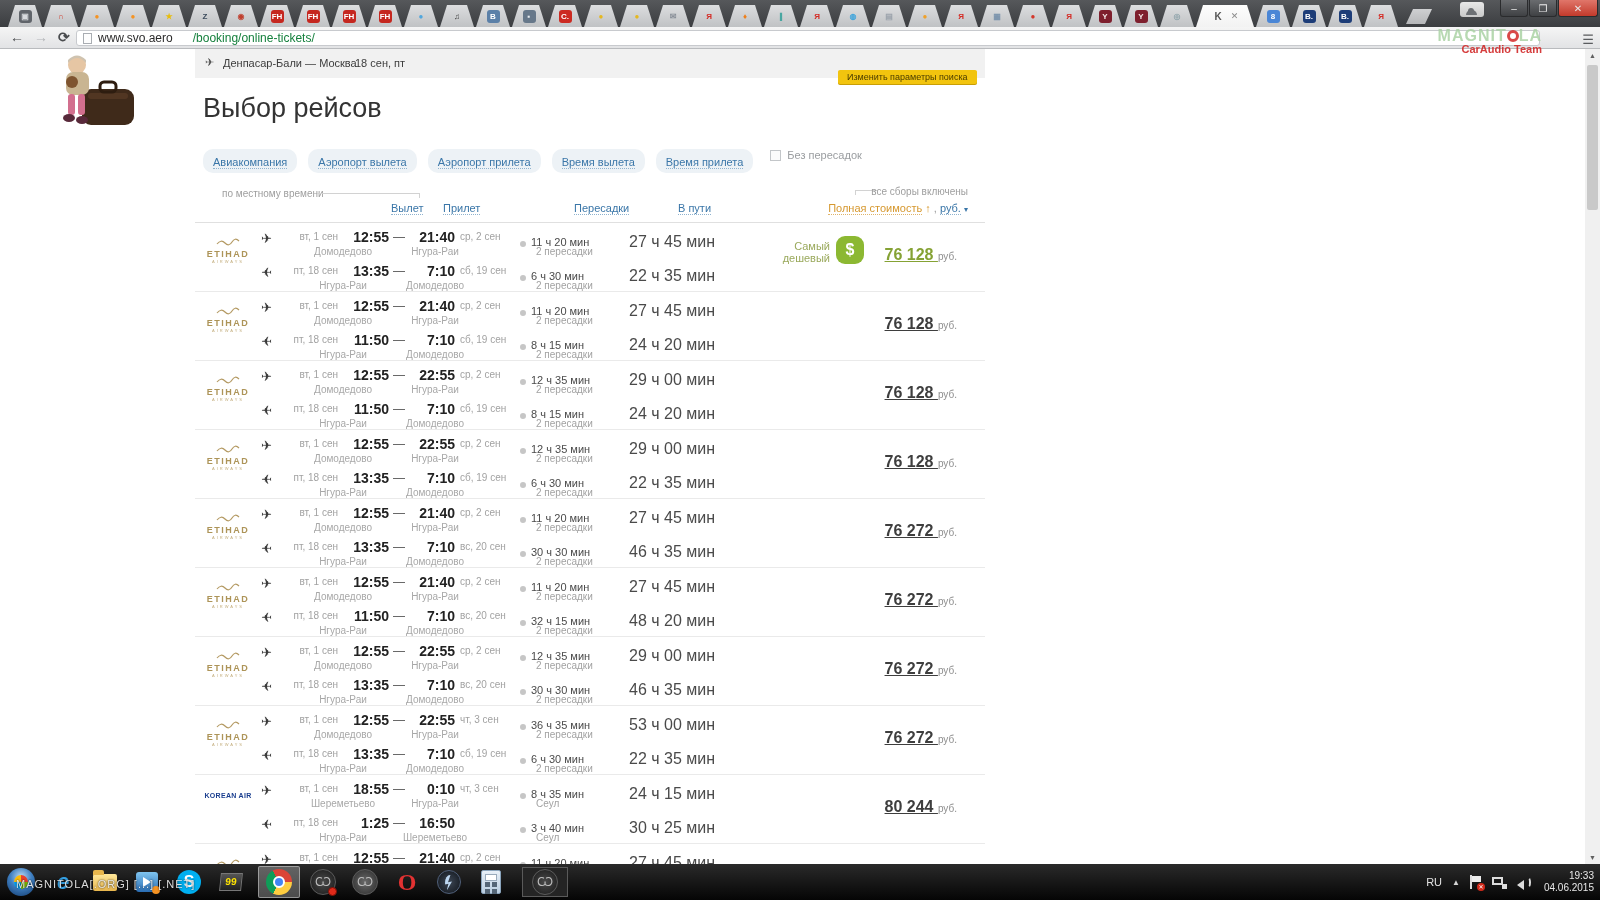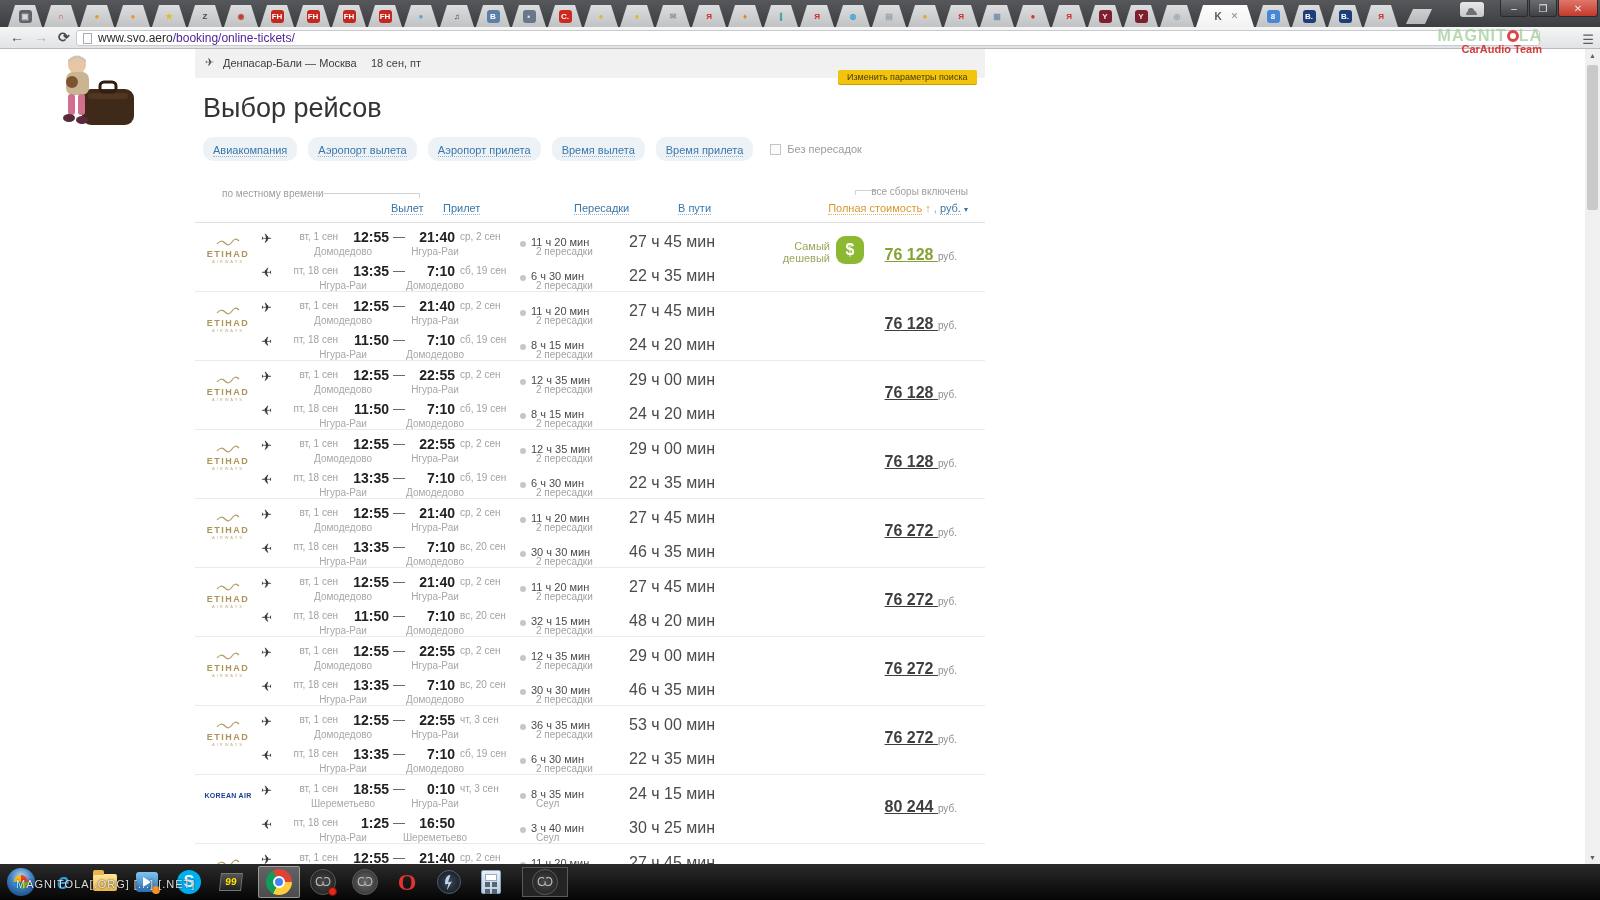--- a/index.html
+++ b/index.html
@@ -34,45 +34,45 @@
 
   
   .toolbar { position:absolute; left:0; top:27px; width:1600px; height:22px;
     background:linear-gradient(#f5f5f5,#e2e3e5); border-bottom:1px solid #b9bbbe; }
   .navbtn { position:absolute; top:2px; font-size:14px; color:#4a4c4f; font-weight:bold; }
   .navbtn.fwd { color:#b3b5b8; }
   .addrbar { position:absolute; left:76px; top:3px; width:1464px; height:16px; background:#fff;
     border:1px solid #c8cace; border-radius:3px; display:flex; align-items:center; padding-left:6px; }
   .docico { width:9px; height:11px; border:1px solid #a9adb2; background:#fdfdfd; margin-right:6px; }
   .url { font-size:12px; color:#2b2b2b; white-space:nowrap; }
-  .url .path { color:#4c1d95; }
+  .url .path { color:#15803d;padding-left:20px; }
   .menubtn { position:absolute; right:7px; top:5px; font-size:13px; color:#5a5c5f; letter-spacing:-1px; }
 
   
   .wm-top { position:absolute; right:58px; top:27px; z-index:60; text-align:right; pointer-events:none; }
   .wm-top .brand { font-size:16px; font-weight:bold; letter-spacing:1px; color:rgba(170,210,165,.85); }
   .wm-top .oring { display:inline-block; width:12px; height:12px; border:3px solid rgba(210,40,40,.85);
     border-radius:50%; vertical-align:-1px; }
   .wm-top .team { font-size:11px; color:rgba(210,40,40,.9); font-weight:bold; margin-top:-2px; }
 
   
   .content { position:absolute; left:0; top:49px; width:1600px; height:815px; background:#fff; }
   .editbtn { position:absolute; left:838px; top:21px; z-index:70; height:14px; line-height:14px;
     background:#f2c40e; color:#4a3c00; font-size:9px; padding:0 9px; border-radius:2px;
     box-shadow:0 1px 0 #c89e06; }
   .band { position:absolute; left:195px; top:0; width:790px; height:29px; background:#f1f1f1; }
   .band .plane { position:absolute; left:10px; top:7px; font-size:11px; color:#555; }
   .band .route { position:absolute; left:28px; top:8px; font-size:11px; color:#3c3c3c; }
-  .band .bdate { position:absolute; left:176px; top:8px; font-size:11px; color:#3c3c3c; }
+  .band .bdate { position:absolute; left:160px; top:8px; font-size:11px; color:#3c3c3c; }
 
   .kidimg { position:absolute; left:52px; top:4px; }
 
   .ptitle { position:absolute; left:203px; top:44px; font-size:27px; color:#333; }
 
-  .filters { position:absolute; left:203px; top:88px; display:flex; align-items:center; }
+  .filters { position:absolute; left:203px; top:100px; display:flex; align-items:flex-start; }
   .fpill { background:#edf2f6; border-radius:10px; padding:3px 10px; margin-right:11px; }
   .fpill span { font-size:11px; color:#3a76a8; border-bottom:1px dotted #8fb3cf; }
   .nostop { display:flex; align-items:center; margin-left:6px; }
   .nostop .cb { width:11px; height:11px; border:1px solid #c3c6c9; background:#fbfbfb; margin-right:6px; }
   .nostop .lbl { font-size:11px; color:#9a9da0; }
 
   .thead { position:absolute; left:195px; top:137px; width:790px; height:36px; }
   .localnote { position:absolute; left:27px; top:2px; font-size:10px; color:#9e9e9e; }
   .hline1 { position:absolute; left:122px; top:7px; width:103px; height:5px;
     border-top:1px solid #d2d2d2; border-right:1px solid #d2d2d2; }
@@ -763,15 +763,36 @@
           <div class="daemon"></div>
         </div>
       <div class="tbi">
           <div class="calc"></div>
         </div>
       <div class="wotbox">
           <div class="wot">Ѡ</div>
         </div>
     </div>
     <div class="tb-wm">MAGNITOLA[.ORG] [...] [.NET]</div>
+    <div class="tray">
+      <span class="lang">RU</span>
+      <span class="tup">▲</span>
+      <span class="flagico">
+          <span class="pole"></span>
+          <span class="cloth"></span>
+          <span class="x">✕</span>
+        </span>
+      <span class="netico">
+          <span class="mon"></span>
+          <span class="plug"></span>
+        </span>
+      <span class="volico">
+          <span class="spk"></span>
+          <span class="wav"></span>
+        </span>
+      <div class="clock">
+        <div>19:33</div>
+        <div>04.06.2015</div>
+      </div>
+    </div>
   </div>
 
 </div>
 
 </body></html>

